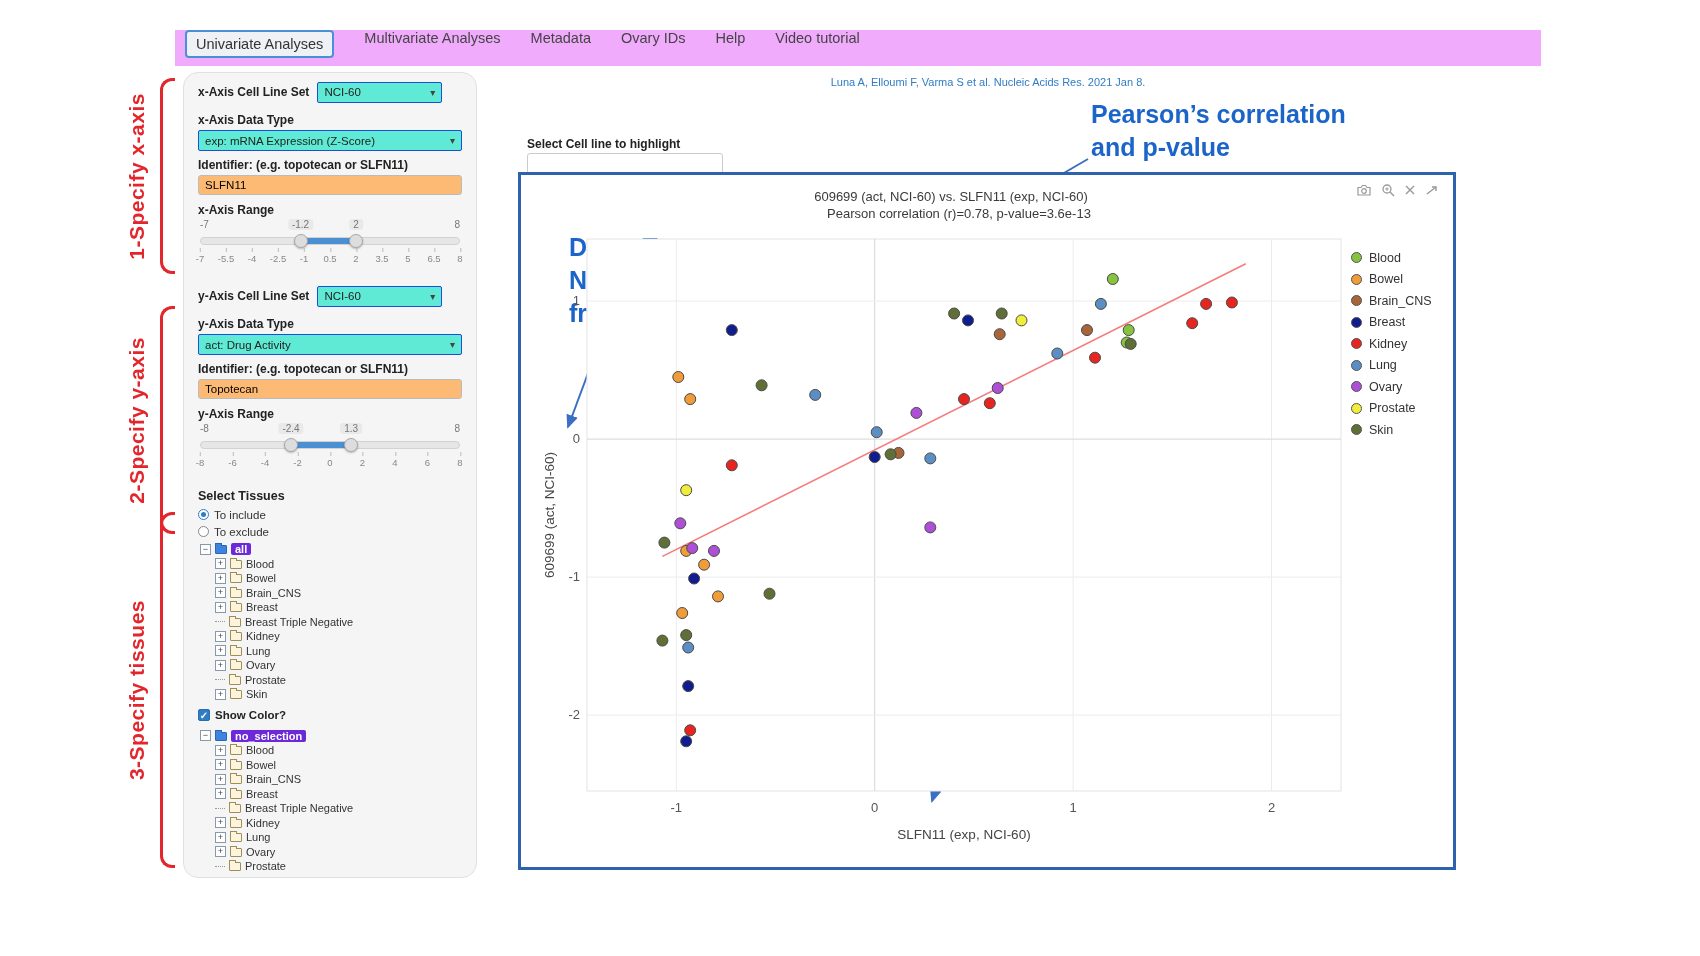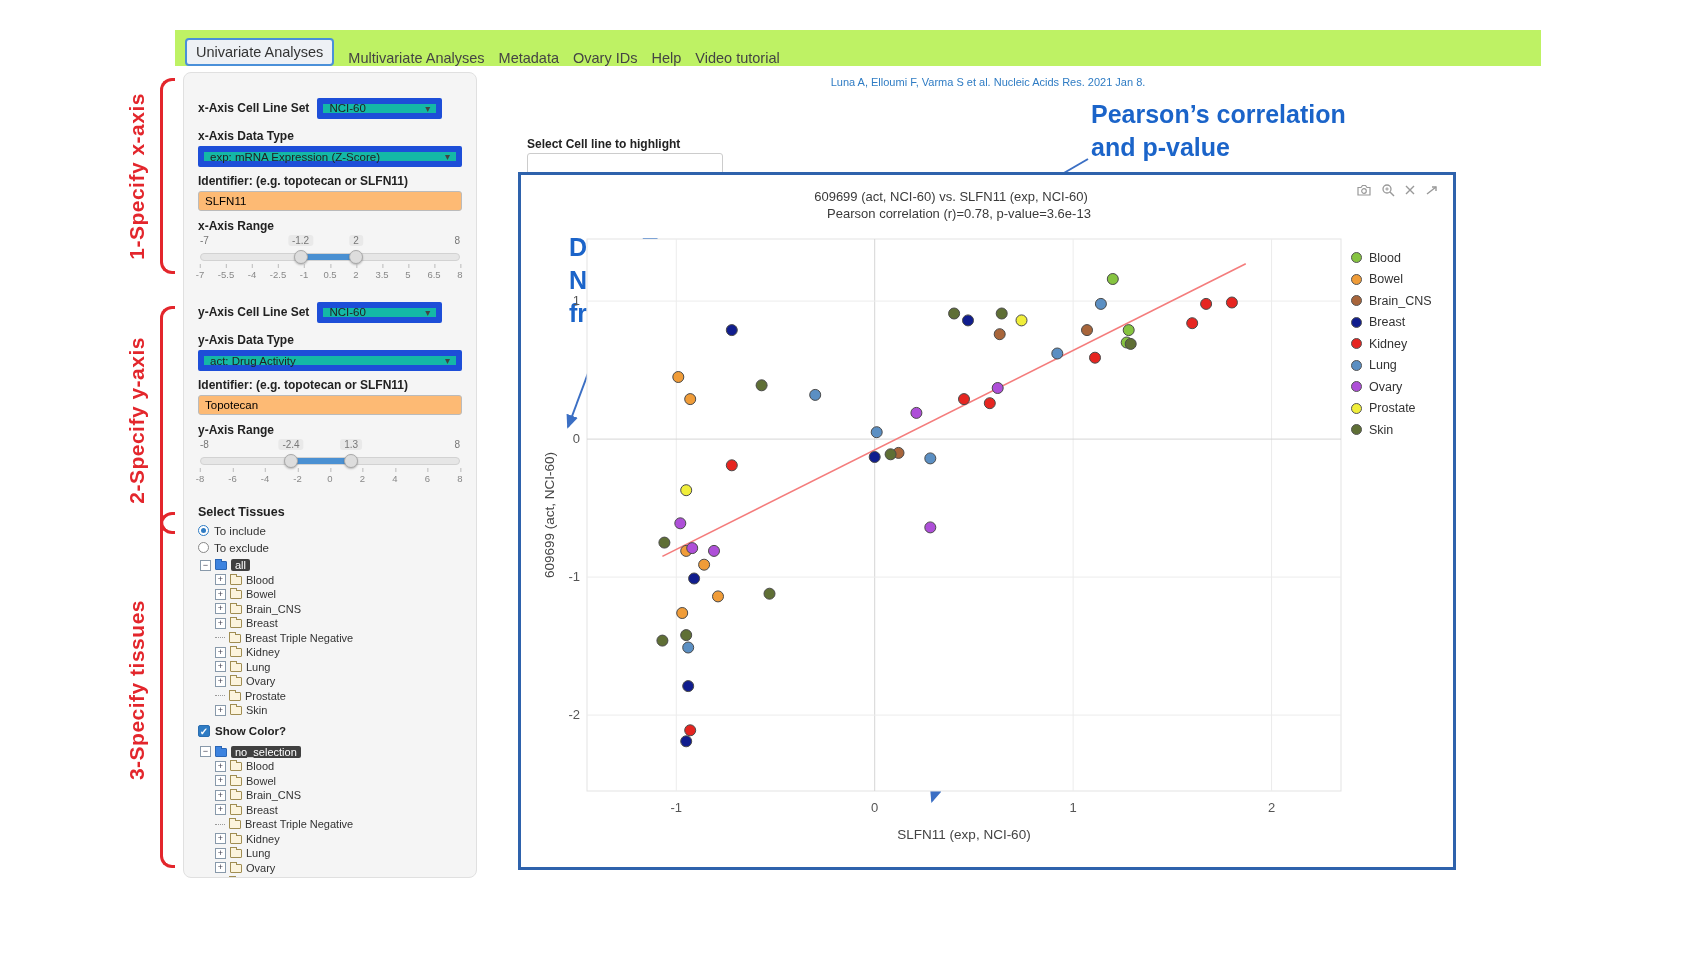--- a/index.html
+++ b/index.html
@@ -1,35 +1,35 @@
 <!DOCTYPE html>
 <html><head>
 <meta charset="utf-8">
 <style>
   *{margin:0;padding:0;box-sizing:border-box}
   body{font-family:"Liberation Sans",sans-serif;background:#fff;color:#222}
   .stage{position:relative;width:1700px;height:956px;background:#fff;overflow:hidden}
 
   
-  .topnav{position:absolute;left:175px;top:30px;width:1366px;height:36px;background:#bef264;
-          display:flex;align-items:flex-end;gap:14px;padding:0 10px;font-size:14.5px;color:#444}
+  .topnav{position:absolute;left:175px;top:30px;width:1366px;height:36px;background:#f0abfc;
+          display:flex;align-items:flex-start;gap:30px;padding:0 10px;font-size:14.5px;color:#444}
   .nav-tab{cursor:pointer;white-space:nowrap}
   .nav-tab.active{border:2px solid #4a90d9;border-radius:4px;padding:4px 9px;background:#eef1f5;color:#333}
 
   
   .vwrap{position:absolute;display:flex;align-items:center;justify-content:center}
   .vtext{writing-mode:vertical-rl;transform:rotate(180deg);font-weight:bold;color:#e3262c;font-size:21px;letter-spacing:.5px}
   .brace{position:absolute;width:15px;border-left:3px solid #e3262c;border-top:3px solid #e3262c;border-bottom:3px solid #e3262c;border-radius:12px 0 0 12px}
 
   
   .sidebar{position:absolute;left:183px;top:72px;width:294px;height:806px;background:#f5f5f5;
-           border:1px solid #e0e0e0;border-radius:8px;padding:24px 14px;font-size:12px;overflow:hidden}
+           border:1px solid #e0e0e0;border-radius:15px;padding:8px 14px;font-size:12px;overflow:hidden}
   .lbl{font-weight:bold;font-size:12px;color:#222;margin-bottom:3px}
   .inline-row{display:flex;align-items:center;gap:8px;margin-bottom:10px;height:22px}
-  .select{border:6px solid #1d4ed8;background:#14b8a6;height:21px;display:flex;align-items:center;justify-content:space-between;
+  .select{border:1px solid #1d4ed8;background:#5eead4;height:21px;display:flex;align-items:center;justify-content:space-between;
           padding:0 6px;font-size:11.5px;border-radius:2px;cursor:pointer;min-width:0}
   .select .caret{color:#444;font-size:10px;margin-left:6px}
   .select.wide{width:100%;margin-bottom:7px}
   .select.small{width:125px}
   .tinput{width:100%;height:20px;border:1px solid #bbb;border-radius:3px;background:#fdba74;font-size:11.5px;
           padding:0 6px;font-family:"Liberation Sans",sans-serif;margin-bottom:8px}
 
   
   .slider{position:relative;height:52px;margin:4px 2px 12px}
   .sl-labels{position:relative;height:13px;font-size:10px;color:#777}
@@ -57,21 +57,21 @@
   .tree{margin:2px 0 4px 2px;font-size:11px;color:#333}
   .tree-row{display:flex;align-items:center;gap:4px;height:14.5px;cursor:pointer}
   .tree-row.child{padding-left:15px}
   .expander{width:11px;height:11px;border:1px solid #8899aa;background:#fff;font-size:9px;line-height:9px;
             text-align:center;color:#445;flex:none;cursor:pointer}
   .tree-dash{width:10px;height:0;border-top:1px dotted #999;flex:none}
   .folder{width:12px;height:9px;border:1px solid #a08d52;background:#fcf4dd;position:relative;flex:none;border-radius:1px;margin-top:1px}
   .folder::before{content:"";position:absolute;top:-3px;left:-1px;width:5px;height:2px;background:inherit;border:1px solid #a08d52;border-bottom:none}
   .folder.filled{background:#3d83df;border-color:#2b66b5}
   .folder.filled::before{border-color:#2b66b5}
-  .tree-root-label{background:#404040;color:#fff;padding:0 4px;border-radius:2px;font-weight:normal}
+  .tree-root-label{background:#6d28d9;color:#fff;padding:0 4px;border-radius:2px;font-weight:bold}
 
   
   .citation{position:absolute;left:518px;top:75px;width:940px;text-align:center;font-size:11px;color:#222;line-height:1.35}
   .citation .link{color:#2f7cc4;cursor:pointer}
   .ptabs{position:absolute;left:527px;top:104px;display:flex;align-items:flex-end;border-bottom:1px solid #ddd}
   .ptab{padding:6px 13px;font-size:12.5px;color:#2f7cc4;cursor:pointer;white-space:nowrap}
   .ptab.active{border:1px solid #8ab6e2;border-bottom:1px solid #fff;margin-bottom:-1px;border-radius:3px 3px 0 0;background:#fff}
   .hl-label{position:absolute;left:527px;top:137px;font-size:12px;font-weight:bold}
   .hl-input{position:absolute;left:527px;top:153px;width:196px;height:22px;border:1px solid #ccc;border-radius:3px;
             font-size:12px;padding:0 6px;font-family:"Liberation Sans",sans-serif}

